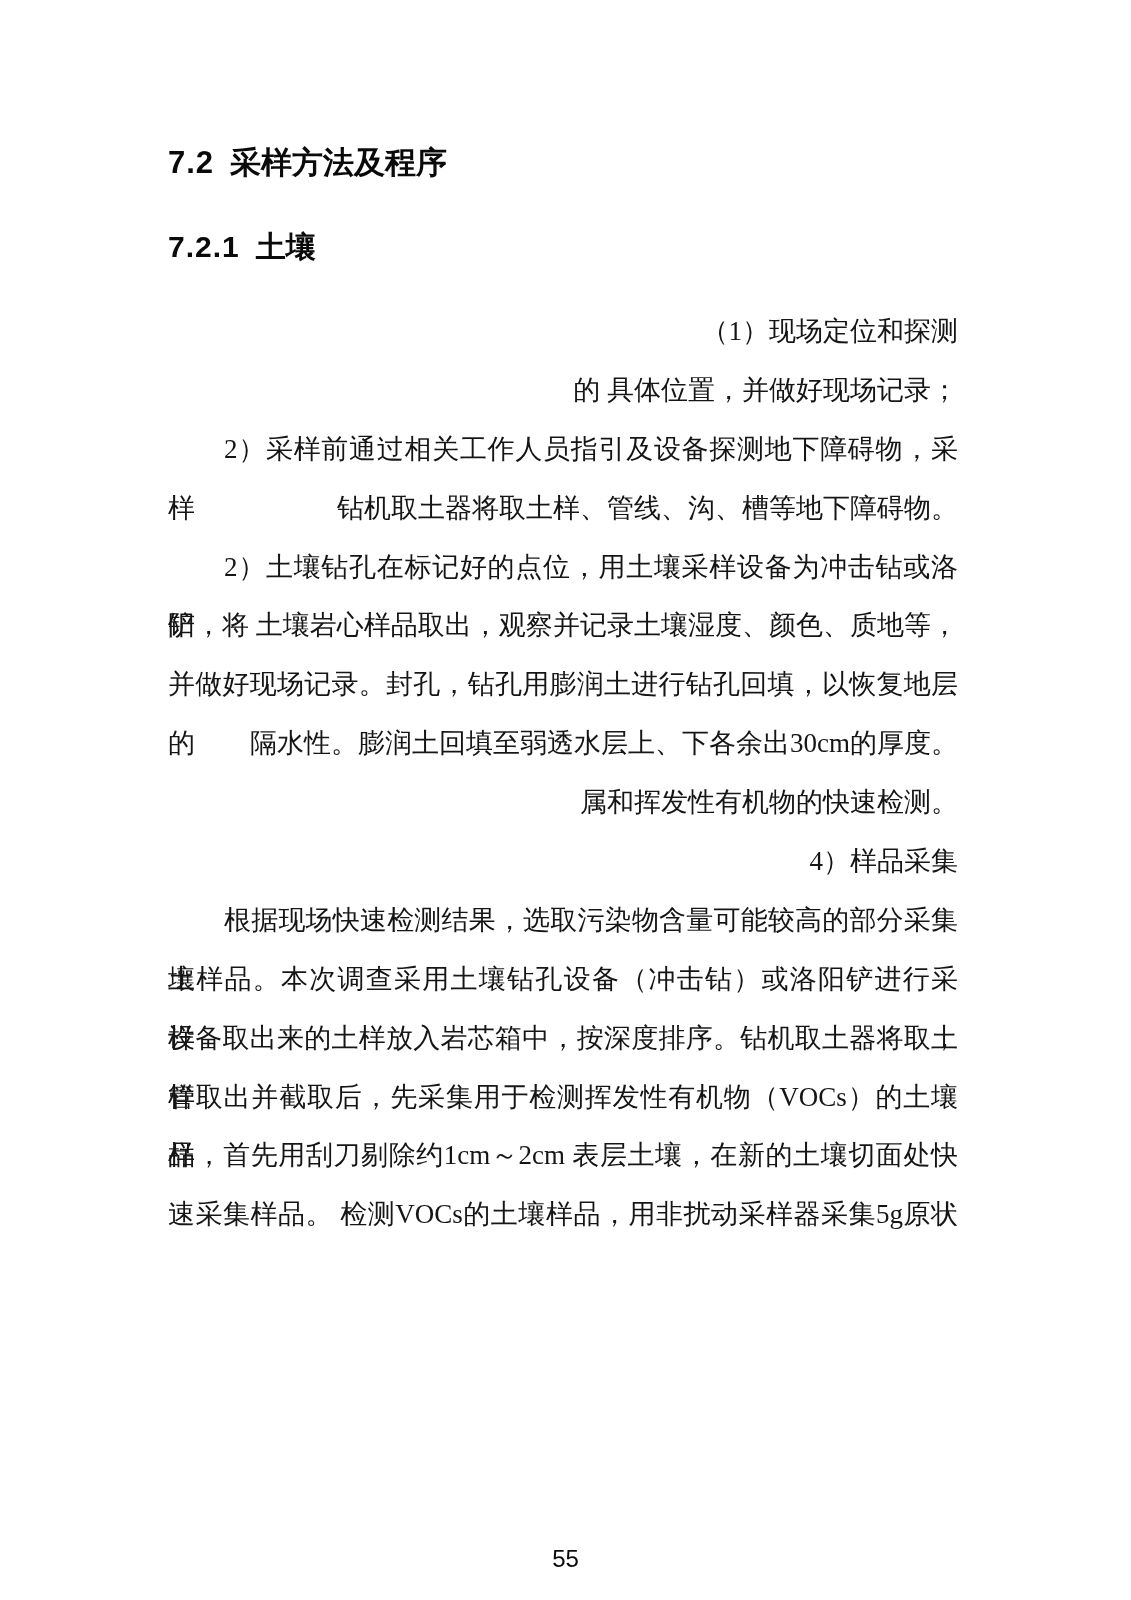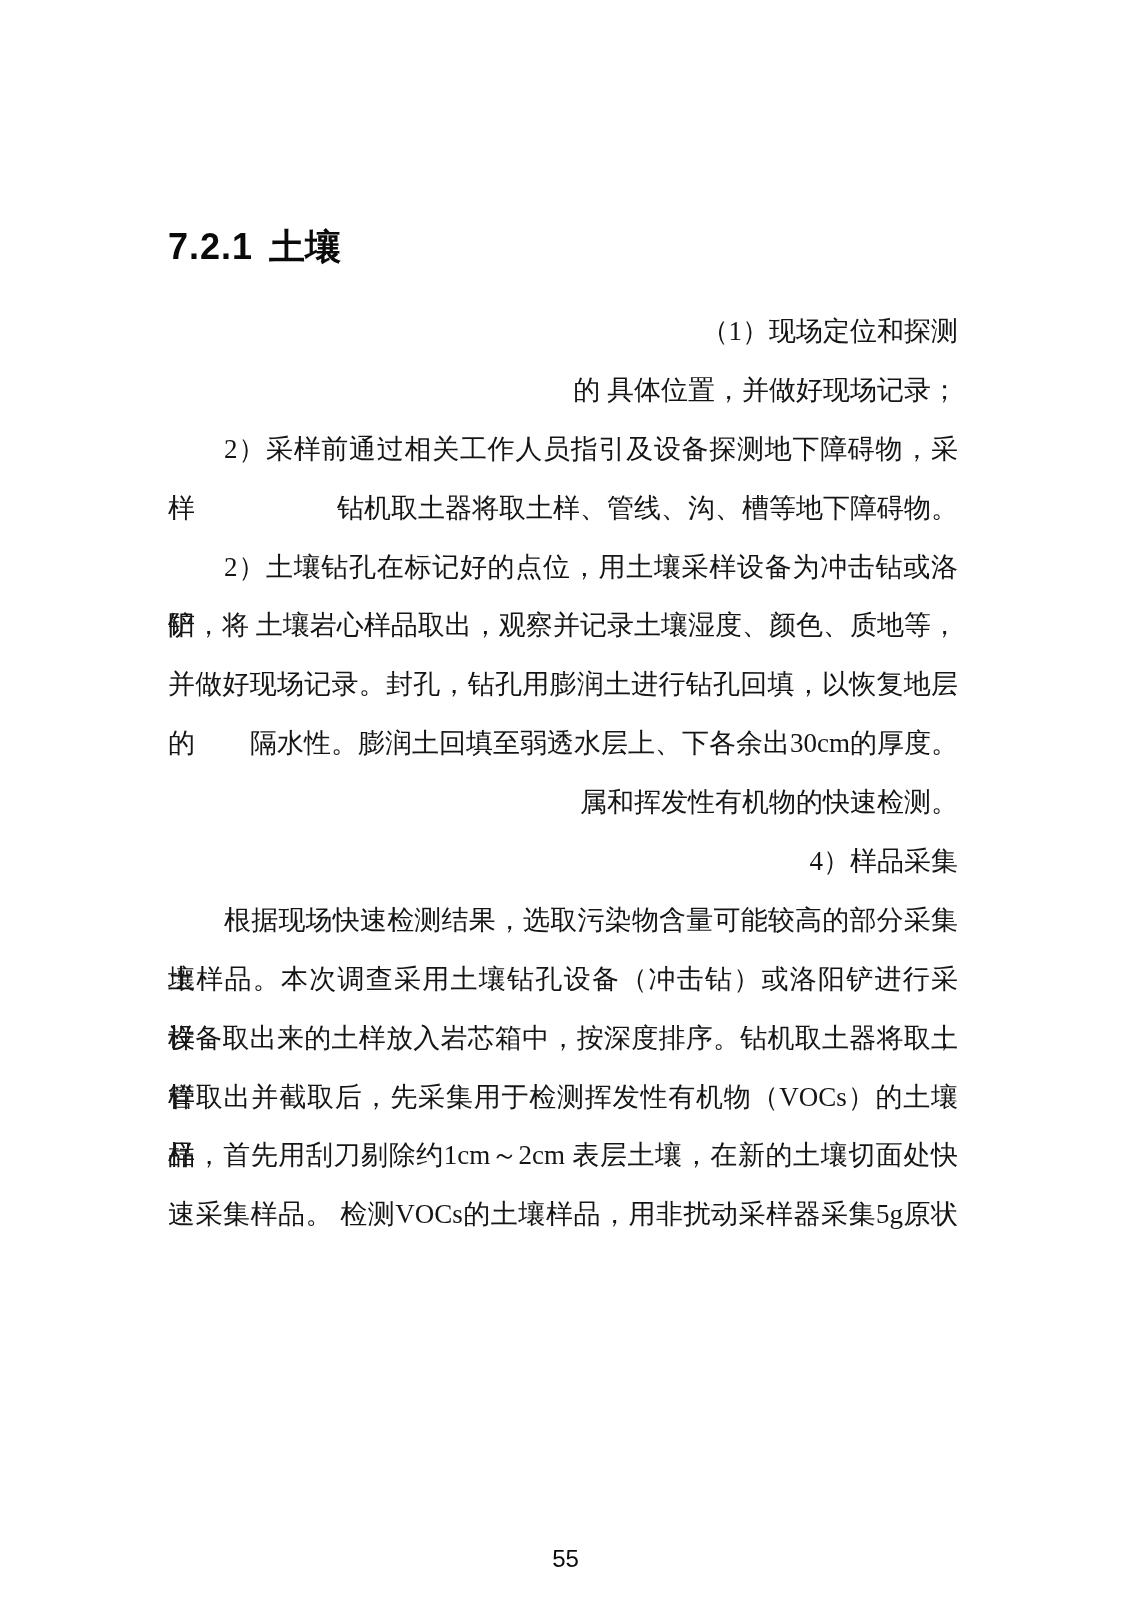--- a/index.html
+++ b/index.html
@@ -24,21 +24,21 @@
     color: #0a0a0a;
     white-space: nowrap;
   }
   .heading-1 {
     top: 143px;
     font-size: 31px;
     line-height: 40px;
   }
   .heading-2 {
     top: 227px;
-    font-size: 36px;
+    font-size: 30px;
     line-height: 40px;
   }
   .heading .num {
     display: inline-block;
     margin-right: 16px;
     letter-spacing: 1px;
   }
   .body-block {
     position: absolute;
     left: 168px;
@@ -69,20 +69,23 @@
     font-family: "Liberation Sans", "DejaVu Sans", sans-serif;
     font-size: 24px;
     color: #0a0a0a;
   }
 </style>
 </head>
 <body>
 
 <div class="page">
 
+  <div class="heading heading-1">
+    <span class="num">7.2</span><span>采样方法及程序</span>
+  </div>
 
   <div class="heading heading-2">
     <span class="num">7.2.1</span><span>土壤</span>
   </div>
 
   <div class="body-block">
     <div class="line indent">（1）现场定位和探测</div>
     <div class="line">的 具体位置，并做好现场记录；</div>
     <div class="line indent stretch">2）采样前通过相关工作人员指引及设备探测地下障碍物，采样</div>
     <div class="line">钻机取土器将取土样、管线、沟、槽等地下障碍物。</div>

